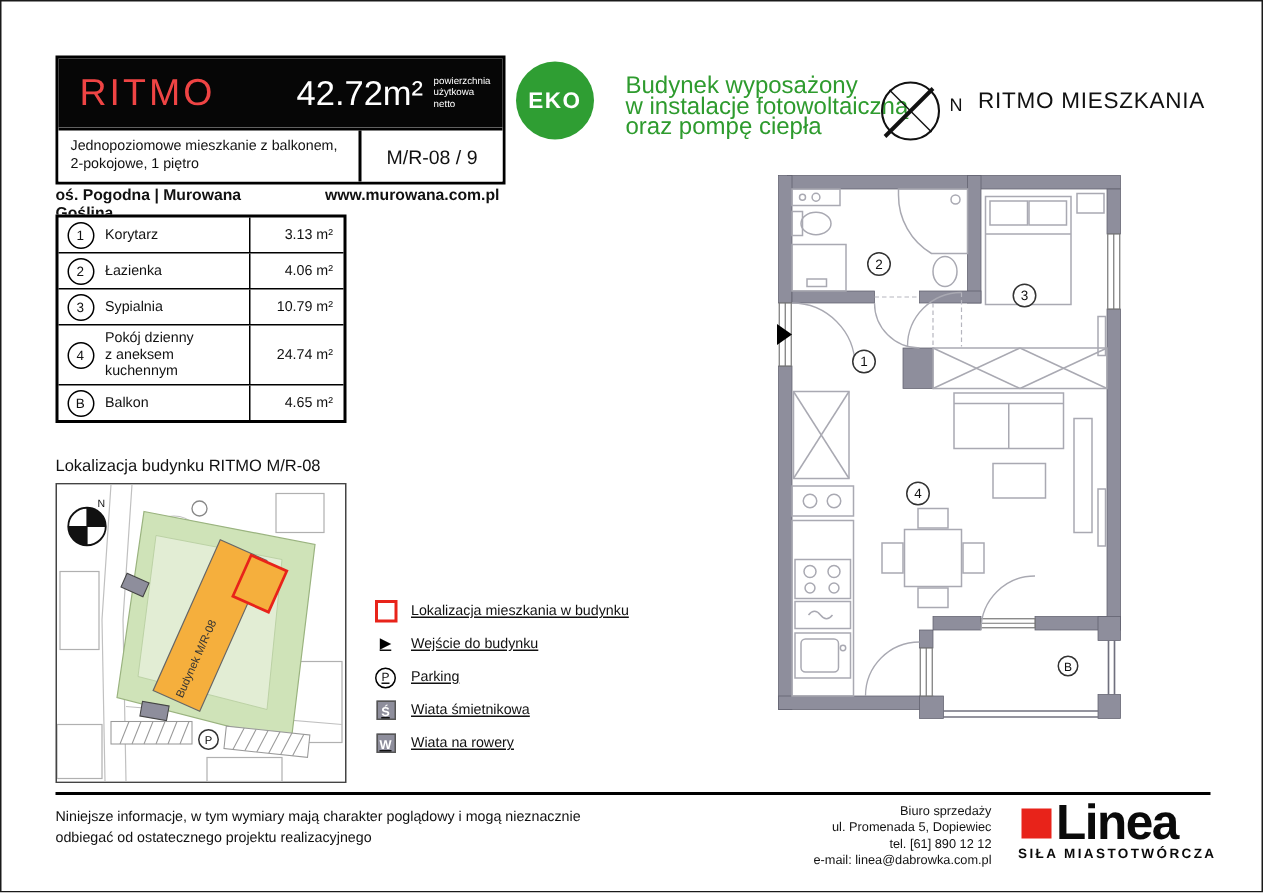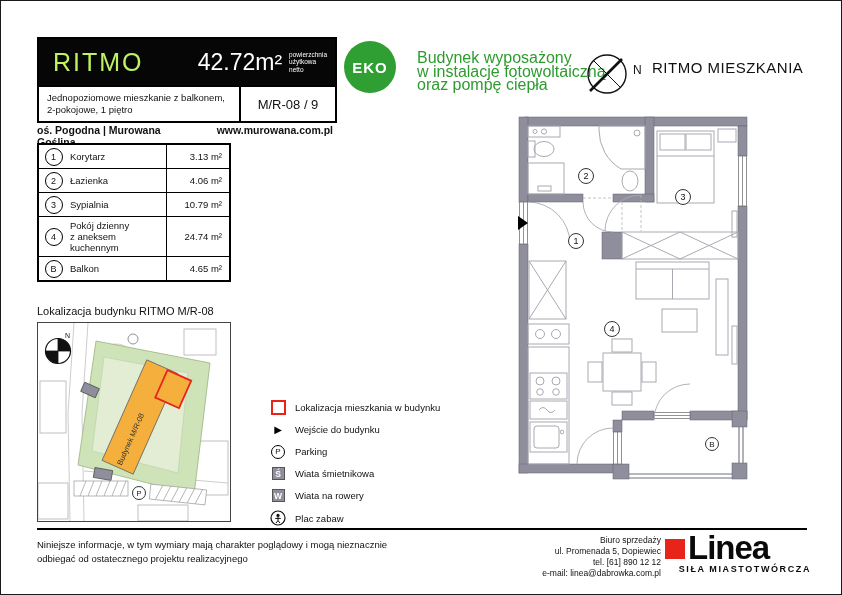--- a/index.html
+++ b/index.html
@@ -4,21 +4,21 @@
 <style>
   html,body{margin:0;padding:0;background:#fff;}
   .page{position:relative;width:842px;height:595px;background:#fff;border:1px solid #1a1a1a;
         box-sizing:border-box;font-family:"Liberation Sans", sans-serif;color:#111;overflow:hidden;}
   .abs{position:absolute;}
 
   
   #header-box{left:36px;top:36px;width:296px;border:2px solid #000;}
   .black-bar{height:46px;background:#060606;display:flex;align-items:center;justify-content:space-between;
              padding:0 8px 0 14px;}
-  .ritmo{color:#bef264;font-size:25px;letter-spacing:2px;}
+  .ritmo{color:#ef4444;font-size:25px;letter-spacing:2px;}
   .area-group{display:flex;align-items:center;gap:7px;}
   .area{color:#fff;font-size:23px;}
   .area-note{color:#fff;font-size:6.5px;line-height:7.5px;}
   .desc-row{display:flex;border-top:2px solid #000;background:#fff;}
   .desc-cell{flex:1;padding:5px 8px;font-size:9.5px;line-height:12px;display:flex;flex-direction:column;justify-content:center;}
   .unit-cell{width:94px;border-left:2px solid #000;display:flex;align-items:center;justify-content:center;font-size:13px;}
   #location-row{left:36px;top:123px;width:296px;display:flex;justify-content:space-between;
                 font-weight:bold;font-size:10.5px;}
   #location-row a{color:#111;text-decoration:none;padding-left:28px;}
 
@@ -44,38 +44,38 @@
   #plan-compass-n{left:632px;top:62px;font-size:12px;}
   #plan-title{left:651px;top:58px;font-size:15px;letter-spacing:0.5px;}
 
   #floor-plan{left:516px;top:110px;}
 
   
   #map-title{left:36px;top:304px;font-size:11px;}
   #site-map{left:36px;top:321px;border:1px solid #444;background:#fff;}
 
   
-  #legend{left:268px;top:399px;width:195px;}
+  #legend{left:247px;top:399px;width:195px;text-decoration:underline;}
   .legend-item{display:flex;align-items:center;gap:8px;margin-bottom:7px;min-height:15px;}
   .legend-icon{width:18px;display:flex;justify-content:center;align-items:center;flex:0 0 18px;}
   .legend-label{font-size:9.5px;}
   .icon-red-square{width:11px;height:11px;border:2px solid #e8231a;background:#fff;}
   .icon-arrow{font-size:10px;line-height:10px;color:#000;}
   .icon-p-circle{width:14px;height:14px;border:1.4px solid #000;border-radius:50%;font-size:8px;
                  display:flex;align-items:center;justify-content:center;box-sizing:border-box;}
   .icon-gray-square{width:13px;height:13px;background:#8e8e9c;border:1px solid #555;color:#fff;font-size:8.5px;
                     font-weight:bold;display:flex;align-items:center;justify-content:center;box-sizing:border-box;}
 
   
   #footer-line{left:36px;top:527px;width:770px;border-top:2px solid #000;height:0;}
   #disclaimer{left:36px;top:537px;font-size:9.5px;line-height:13.5px;}
   #office{left:470px;top:534px;width:190px;text-align:right;font-size:8.5px;line-height:11px;}
   #office a{color:#111;text-decoration:none;}
   #linea-logo{left:664px;top:531px;width:146px;}
-  .logo-row{display:flex;align-items:flex-start;gap:3px;}
+  .logo-row{display:flex;align-items:flex-start;gap:3px;margin-left:16px;}
   .logo-square{width:20px;height:20px;background:#e8231a;margin-top:7px;}
   .logo-text{font-size:33px;font-weight:bold;line-height:32px;letter-spacing:-1px;color:#0a0a0a;}
   .logo-tagline{font-size:9px;font-weight:bold;letter-spacing:1.6px;margin-top:0;color:#0a0a0a;text-align:right;}
 
   svg text{font-family:"Liberation Sans", sans-serif;}
 </style>
 </head>
 <body>
 
 <div class="page">
@@ -384,33 +384,20 @@
           <span class="icon-gray-square">Ś</span>
         </span>
       <span class="legend-label">Wiata śmietnikowa</span>
     </div>
     <div class="legend-item">
       <span class="legend-icon">
           <span class="icon-gray-square">W</span>
         </span>
       <span class="legend-label">Wiata na rowery</span>
     </div>
-    <div class="legend-item">
-      <span class="legend-icon">
-        <svg width="16" height="16" viewBox="0 0 16 16">
-          <circle cx="8" cy="8" r="7" fill="none" stroke="#111" stroke-width="1.2"></circle>
-          <circle cx="8" cy="5.4" r="1.6" fill="#111"></circle>
-          <line x1="8" y1="7" x2="8" y2="10.5" stroke="#111" stroke-width="1"></line>
-          <line x1="5.2" y1="8.4" x2="10.8" y2="8.4" stroke="#111" stroke-width="1"></line>
-          <line x1="8" y1="10.5" x2="6" y2="13" stroke="#111" stroke-width="1"></line>
-          <line x1="8" y1="10.5" x2="10" y2="13" stroke="#111" stroke-width="1"></line>
-        </svg>
-      </span>
-      <span class="legend-label">Plac zabaw</span>
-    </div>
   </div>
 
   <div class="abs" id="footer-line"></div>
   <div class="abs" id="disclaimer">
     <div>Niniejsze informacje, w tym wymiary mają charakter poglądowy i mogą nieznacznie</div>
     <div>odbiegać od ostatecznego projektu realizacyjnego</div>
   </div>
   <div class="abs" id="office">
     <div>Biuro sprzedaży</div>
     <div>ul. Promenada 5, Dopiewiec</div>

